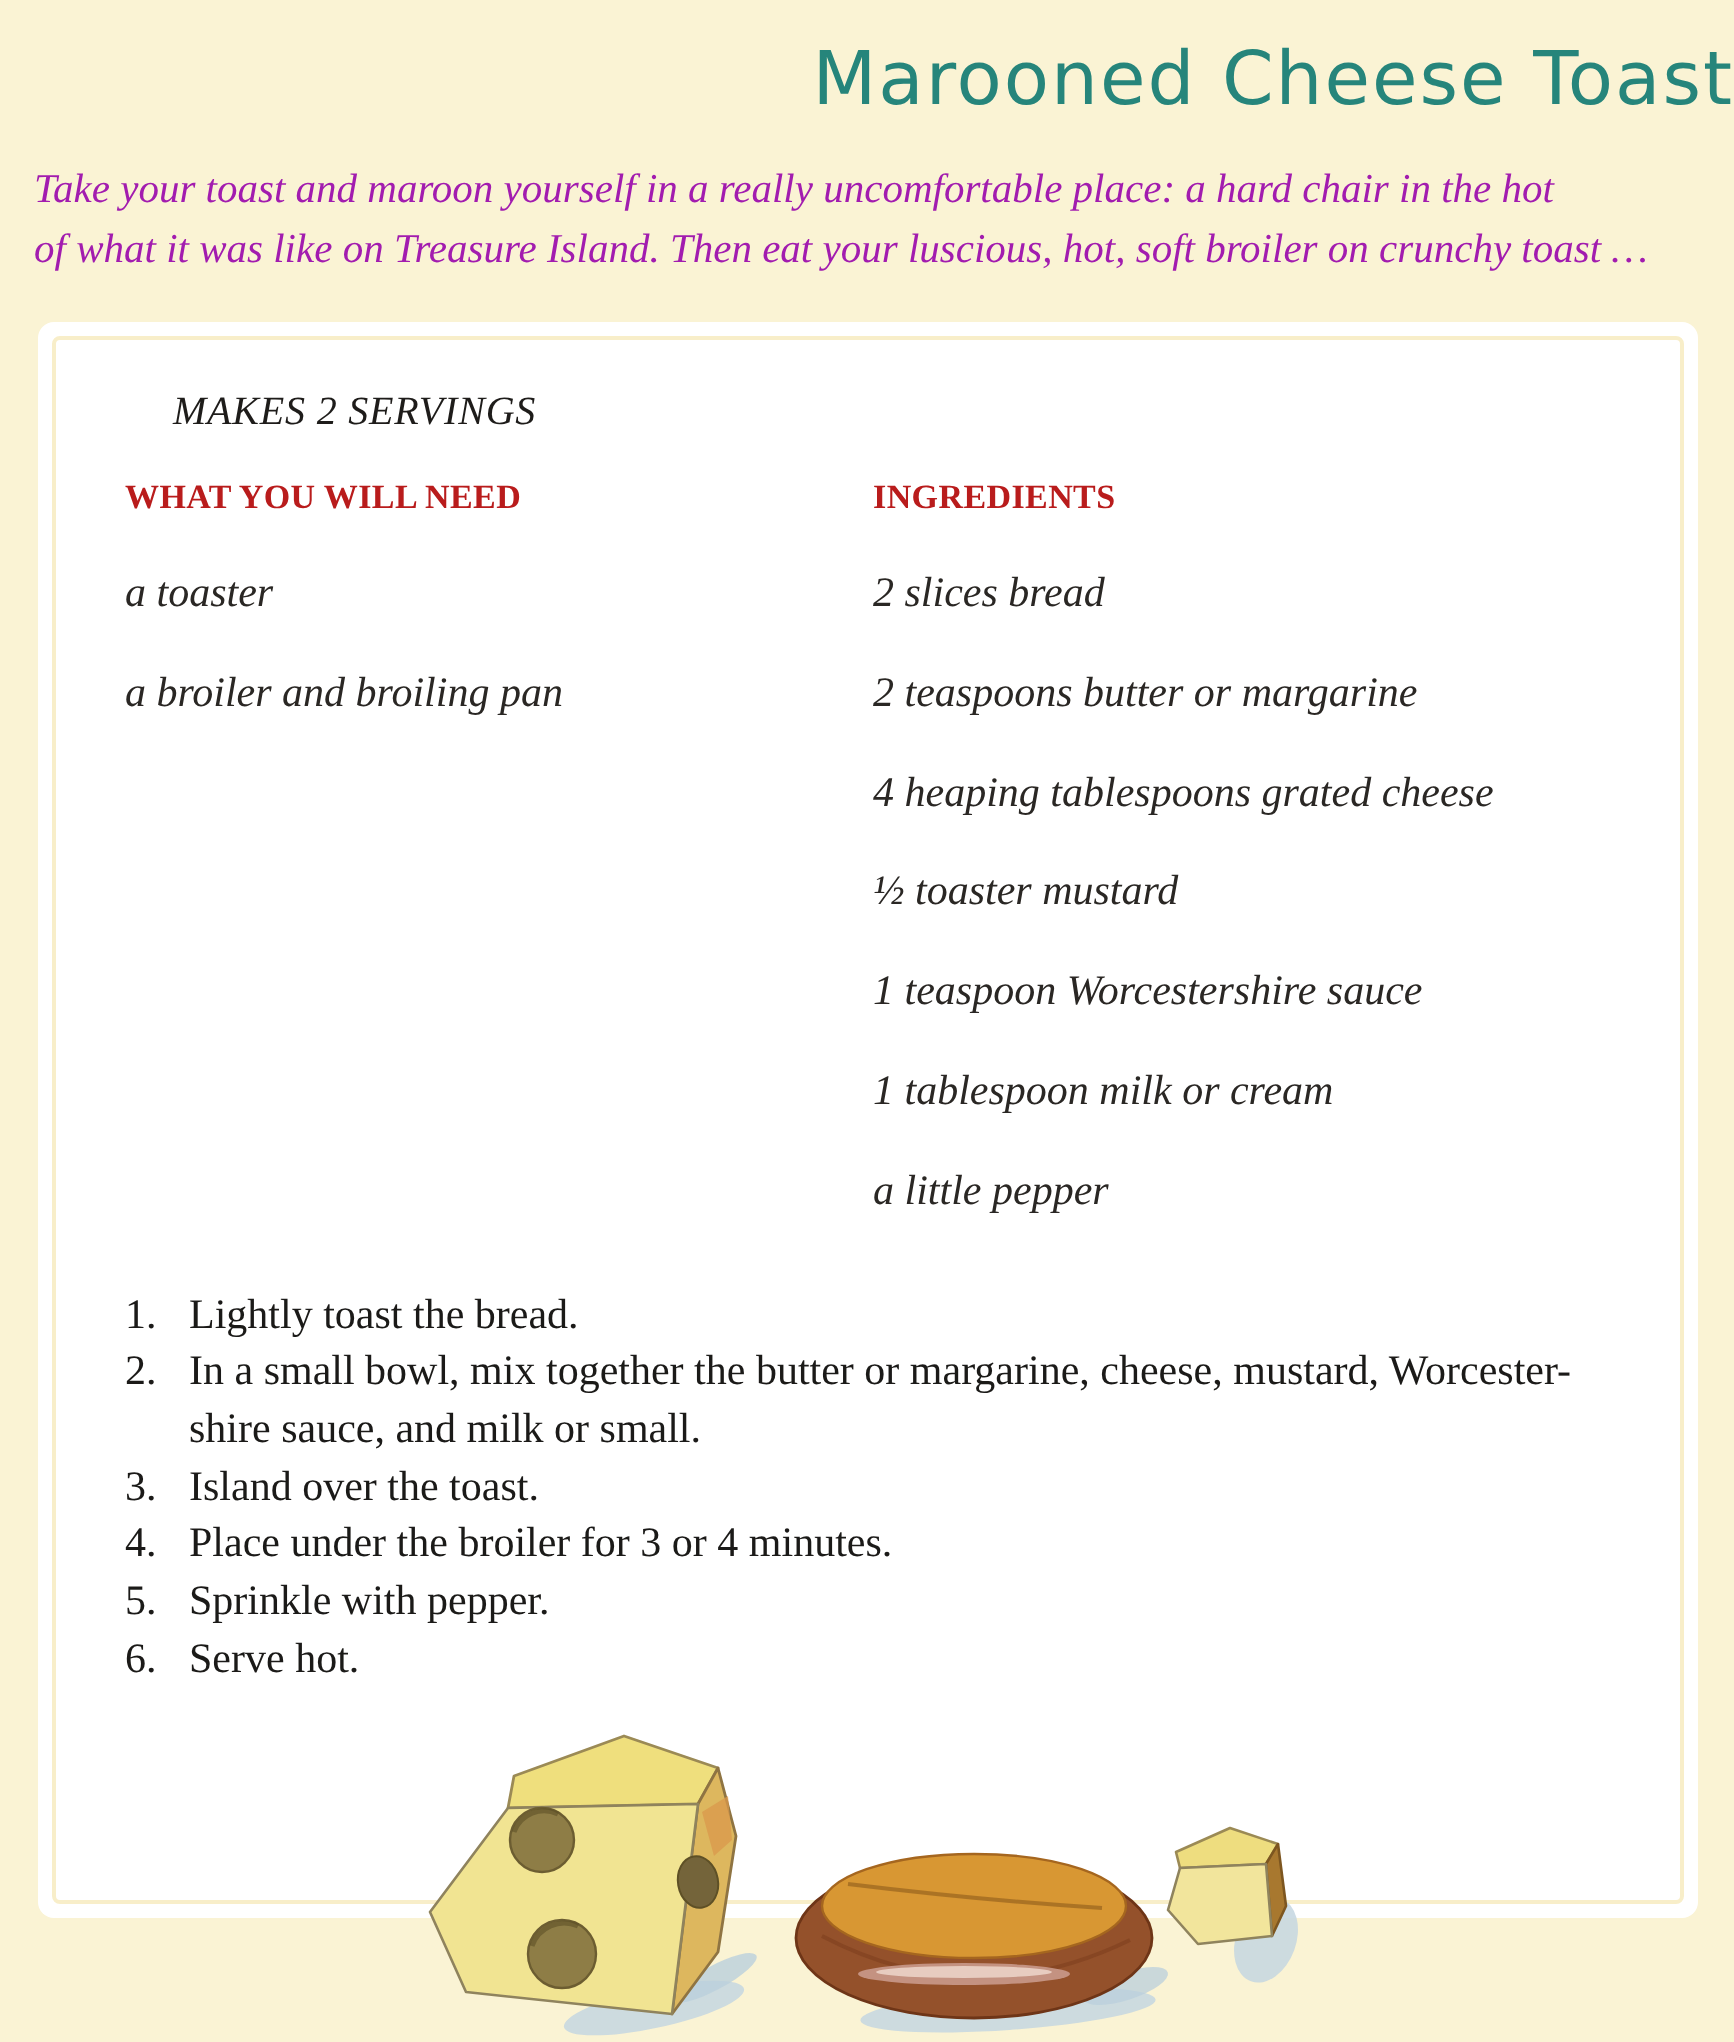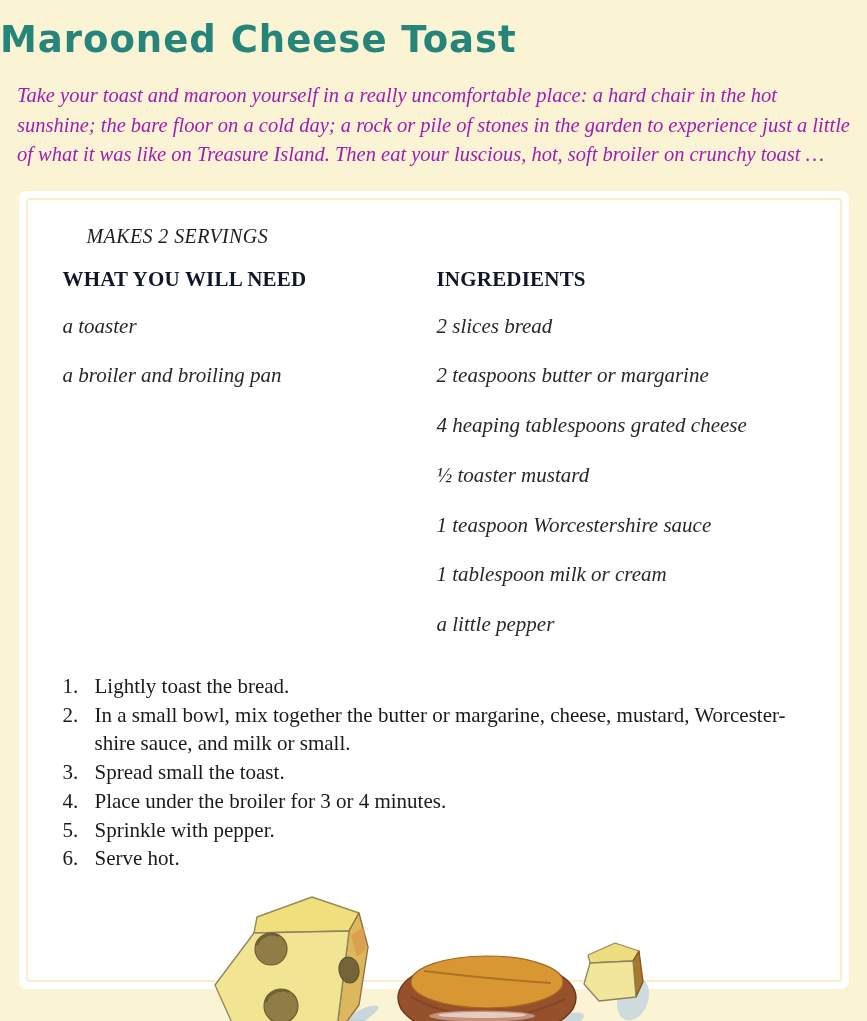--- a/index.html
+++ b/index.html
@@ -5,23 +5,23 @@
   * { margin:0; padding:0; box-sizing:border-box; }
   html,body { width:867px; height:1021px; }
   body {
     background:#FAF3D4;
     font-family:"Liberation Serif", serif;
     color:#24221F;
     overflow:hidden;
   }
   .page-title {
     padding-top:15px;
-    text-align:left;
+    text-align:right;
     font-family:"DejaVu Sans", sans-serif;
-    font-weight:bold;
+    font-weight:normal;
     font-size:37px;
     letter-spacing:1px;
     color:#26857B;
     line-height:50px;
   }
   .intro {
     margin:16px 12px 0 17px;
     font-style:italic;
     font-size:20.5px;
     line-height:29.5px;
@@ -56,24 +56,24 @@
     margin-bottom:16px;
     color:#1E1C1A;
     margin-left:24px;
   }
   .columns {
     display:grid;
     grid-template-columns:374px 1fr;
   }
   .col-heading {
     font-weight:bold;
-    font-size:21px;
+    font-size:17px;
     line-height:30px;
     letter-spacing:0.2px;
-    color:#0f172a;
+    color:#b91c1c;
     margin-bottom:3px;
   }
   .item-list .item {
     font-style:italic;
     font-size:21px;
     line-height:33.8px;
     color:#2A2724;
     margin-top:16px;
   }
   .steps { margin-top:30px; }
@@ -92,21 +92,20 @@
     height:165px;
   }
 </style>
 </head>
 <body>
 
 <h1 class="page-title">Marooned Cheese Toast</h1>
 
 <div class="intro">
   <div>Take your toast and maroon yourself in a really uncomfortable place: a hard chair in the hot</div>
-  <div>sunshine; the bare floor on a cold day; a rock or pile of stones in the garden to experience just a little</div>
   <div>of what it was like on Treasure Island. Then eat your luscious, hot, soft broiler on crunchy toast …</div>
 </div>
 
 <div class="card">
   <div class="card-content">
 
     <div class="servings">MAKES 2 SERVINGS</div>
 
     <div class="columns">
       <div class="col">
@@ -134,21 +133,21 @@
       <div class="step">
         <span class="step-num">1.</span>
         <div class="step-text"><span>Lightly toast the bread.</span></div>
       </div>
       <div class="step">
         <span class="step-num">2.</span>
         <div class="step-text"><span>In a small bowl, mix together the butter or margarine, cheese, mustard, Worcester-</span><br><span>shire sauce, and milk or small.</span></div>
       </div>
       <div class="step">
         <span class="step-num">3.</span>
-        <div class="step-text"><span>Spread small the toast.</span></div>
+        <div class="step-text"><span>Island over the toast.</span></div>
       </div>
       <div class="step">
         <span class="step-num">4.</span>
         <div class="step-text"><span>Place under the broiler for 3 or 4 minutes.</span></div>
       </div>
       <div class="step">
         <span class="step-num">5.</span>
         <div class="step-text"><span>Sprinkle with pepper.</span></div>
       </div>
       <div class="step">

